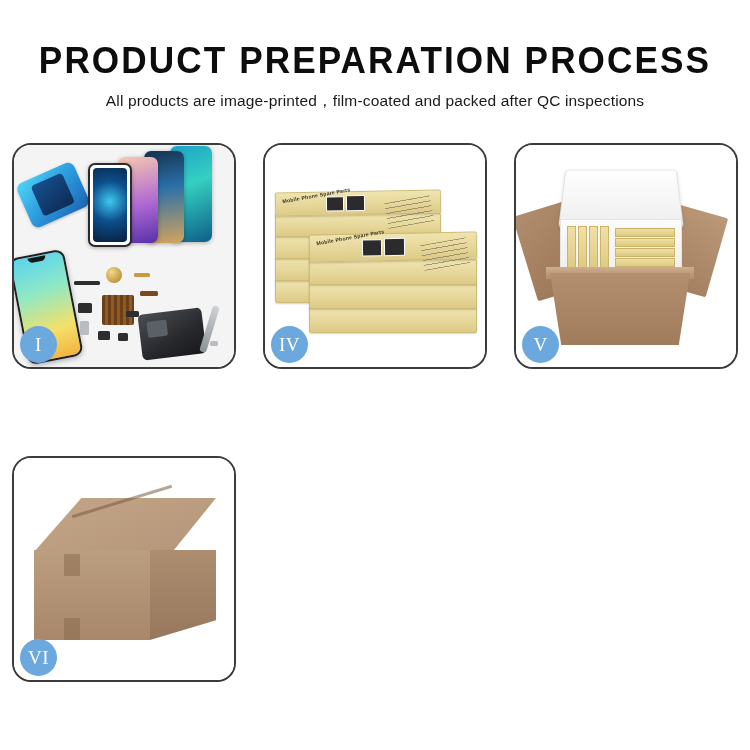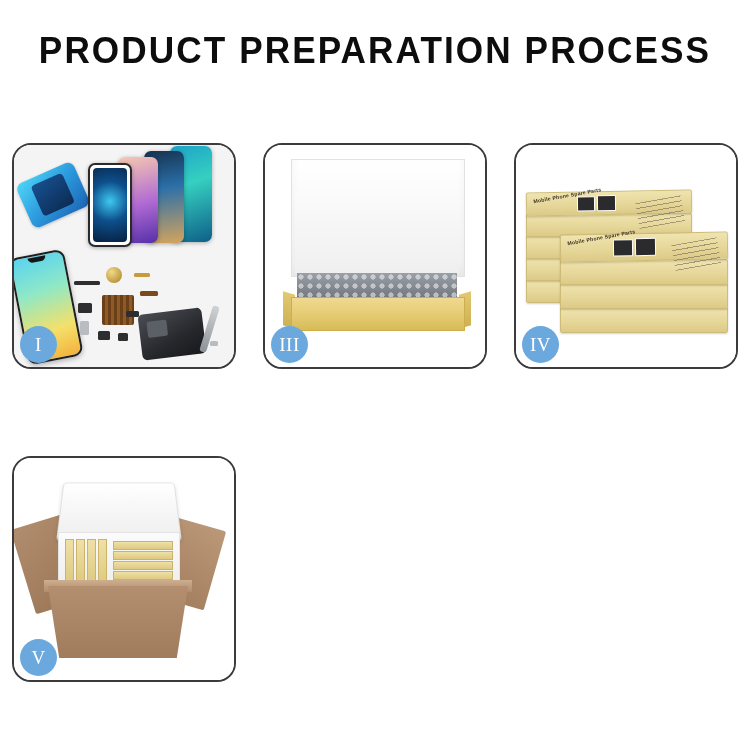--- a/index.html
+++ b/index.html
@@ -3,21 +3,21 @@
 <meta charset="utf-8">
 <style>
   html,body{margin:0;padding:0;}
   body{
     width:750px;height:750px;
     background:#ffffff;
     font-family:"Liberation Sans", sans-serif;
     overflow:hidden;
     position:relative;
   }
-  .header{ text-align:center; padding-top:32px; }
+  .header{ text-align:center; padding-top:42px; }
   .title{
     font-size:37px;
     font-weight:700;
     letter-spacing:2.2px;
     color:#0d0d0d;
     line-height:1;
     transform:scaleX(0.95);
     white-space:nowrap;
   }
   .subtitle{
@@ -262,20 +262,21 @@
     clip-path:polygon(0 0,100% -22%,100% 78%,0 100%);
   }
   .seam{position:absolute;background:rgba(120,92,66,.55);}
   .tab{position:absolute;width:16px;height:22px;background:rgba(138,108,78,.55);border-radius:1px;}
 </style>
 </head>
 <body>
 
 <div class="header">
   <div class="title">PRODUCT PREPARATION PROCESS</div>
+  <div class="subtitle">All products are image-printed，film-coated and packed after QC inspections</div>
 </div>
 
 <div class="grid">
 
   <div class="panel">
     <div class="panel-inner p1">
       <div class="phone-sheet"></div>
       <div class="disp d1"></div>
       <div class="disp d2"></div>
       <div class="disp d3"></div>
@@ -292,31 +293,20 @@
       <div class="chip silver" style="left:66px;top:176px;width:9px;height:14px;"></div>
       <div class="chip" style="left:84px;top:186px;width:12px;height:9px;"></div>
       <div class="chip" style="left:104px;top:188px;width:10px;height:8px;"></div>
       <div class="chip" style="left:112px;top:166px;width:13px;height:6px;"></div>
       <div class="chip silver" style="left:196px;top:196px;width:8px;height:5px;"></div>
     </div>
     <div class="badge">I</div>
   </div>
 
 
-  <div class="panel">
-    <div class="panel-inner p3">
-      <div class="fbox-lid"></div>
-      <div class="fbox-foam"></div>
-      <div class="fbox-contents"></div>
-      <div class="fbox-side-l"></div>
-      <div class="fbox-side-r"></div>
-      <div class="fbox-front"></div>
-    </div>
-    <div class="badge">III</div>
-  </div>
 
   <div class="panel">
     <div class="panel-inner p4">
       <div class="stack">
         <div class="kbox" style="left:0px;top:122px;width:164px;height:22px;"></div>
         <div class="kbox" style="left:0px;top:100px;width:164px;height:22px;"></div>
         <div class="kbox" style="left:0px;top:78px;width:164px;height:22px;"></div>
         <div class="kbox" style="left:0px;top:56px;width:164px;height:22px;"></div>
         <div class="kbox" style="left:0px;top:34px;width:164px;height:22px;transform:rotate(-1deg);">
           <div class="lbl">Mobile Phone Spare Parts</div>
@@ -352,14 +342,25 @@
         <div class="ybar h" style="left:54px;top:18px;width:58px;"></div>
         <div class="ybar h" style="left:54px;top:28px;width:58px;"></div>
         <div class="ybar h" style="left:54px;top:38px;width:58px;"></div>
       </div>
       <div class="carton-rim"></div>
       <div class="carton-body"></div>
     </div>
     <div class="badge">V</div>
   </div>
 
+  <div class="panel">
+    <div class="panel-inner p6">
+      <div class="ship-top"></div>
+      <div class="ship-front"></div>
+      <div class="ship-side"></div>
+      <div class="seam" style="left:56px;top:42px;width:104px;height:3px;transform:rotate(-17deg);"></div>
+      <div class="tab" style="left:50px;top:96px;"></div>
+      <div class="tab" style="left:50px;top:160px;"></div>
+    </div>
+    <div class="badge">VI</div>
+  </div>
 
 </div>
 
 </body></html>

